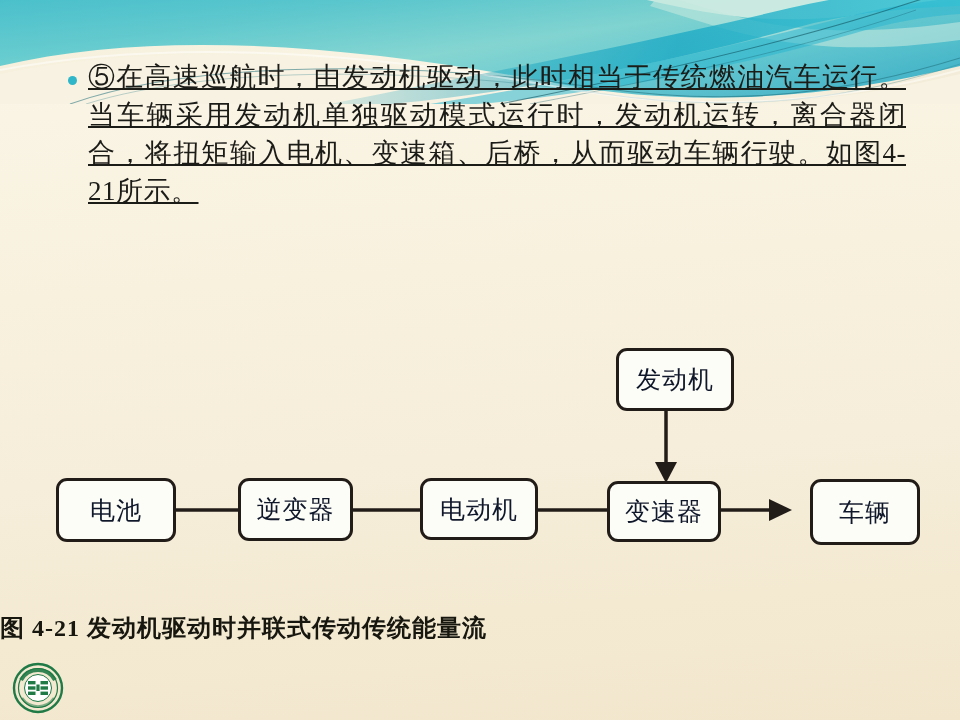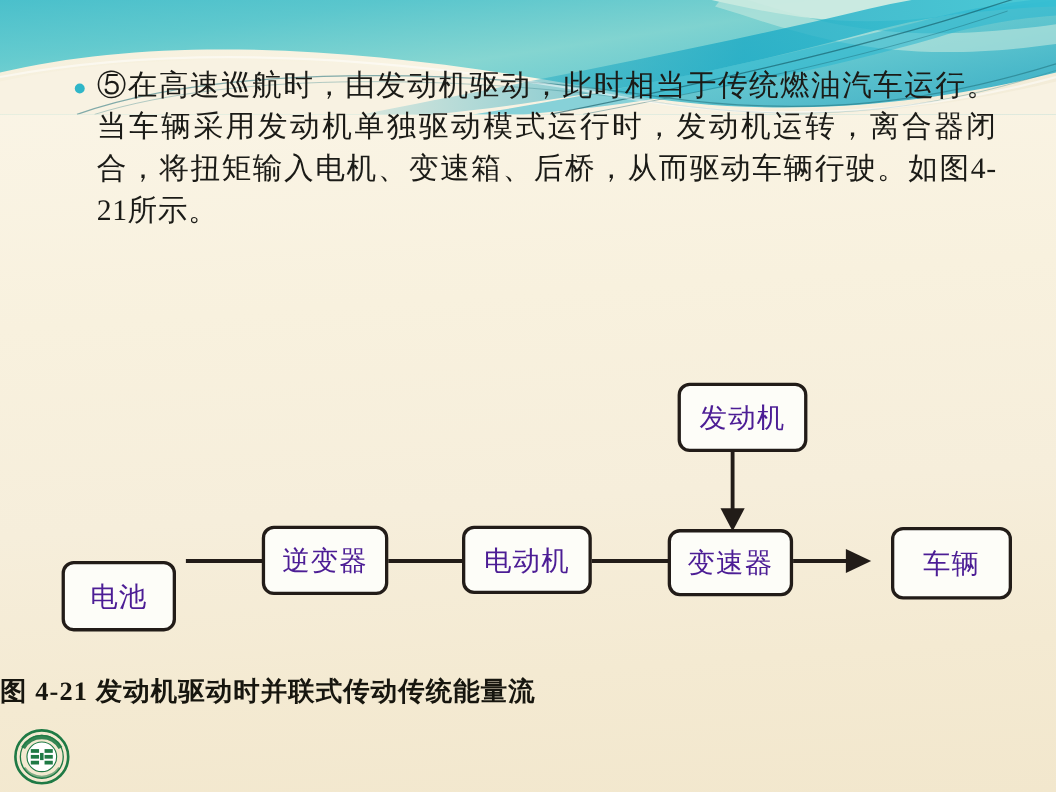--- a/index.html
+++ b/index.html
@@ -50,20 +50,21 @@
   .para {
     margin: 0;
     padding-left: 26px;
     font-family: "Liberation Serif", "DejaVu Serif", serif;
     font-size: 27px;
     line-height: 38px;
     color: #1b1b17;
     letter-spacing: 0.5px;
     text-align: justify;
     font-weight: 500;
+    text-decoration: underline;
   }
 
   
   #diagram {
     position: absolute;
     left: 0;
     top: 0;
     width: 960px;
     height: 720px;
     pointer-events: none;
@@ -74,27 +75,27 @@
     position: absolute;
     box-sizing: border-box;
     background: #fdfdf8;
     border: 3px solid #221c18;
     border-radius: 11px;
     display: flex;
     align-items: center;
     justify-content: center;
     font-family: "Liberation Serif", "DejaVu Serif", serif;
     font-size: 25px;
-    color: #4c1d95;
+    color: #0f172a;
     letter-spacing: 1px;
     z-index: 3;
   }
 
   #node-engine     { left: 616px; top: 348px; width: 118px; height: 63px; }
-  #node-battery    { left: 56px;  top: 478px; width: 104px; height: 64px; margin-top: 32px; }
+  #node-battery    { left: 56px;  top: 478px; width: 120px; height: 64px; }
   #node-inverter   { left: 238px; top: 478px; width: 115px; height: 63px; }
   #node-motor      { left: 420px; top: 478px; width: 118px; height: 62px; }
   #node-transmission { left: 607px; top: 481px; width: 114px; height: 61px; }
   #node-vehicle    { left: 810px; top: 479px; width: 110px; height: 66px; }
 
   
   #caption {
     position: absolute;
     left: 0;
     top: 612px;

